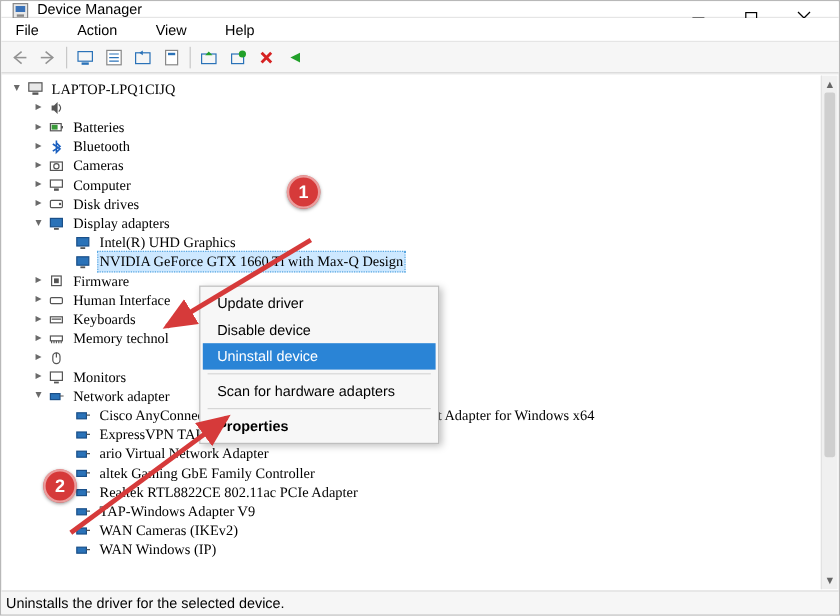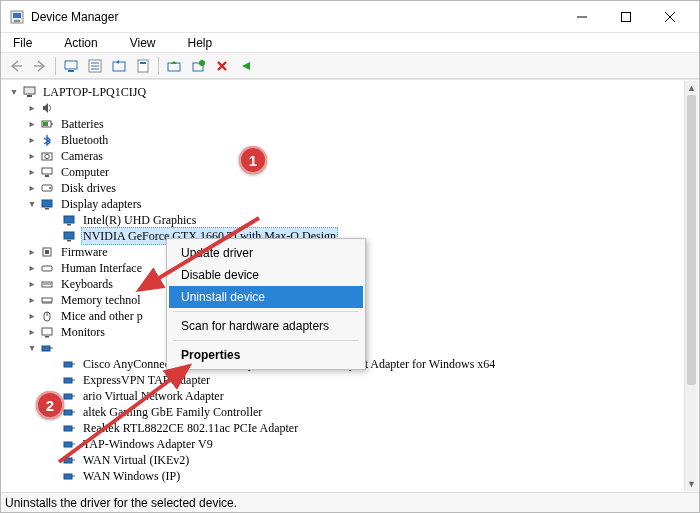--- a/index.html
+++ b/index.html
@@ -11,23 +11,23 @@
     font-size: 12px;
     background: #fff;
     border: 1px solid #b8b8b8;
     display: flex;
     flex-direction: column;
     position: relative;
     overflow: hidden;
   }
   
   .titlebar {
-    height: 32px;
+    height: 14px;
     display: flex;
-    align-items: center;
+    align-items: flex-start;
     padding: 0 7px 0 8px;
     background: #fff;
     border-bottom: 1px solid #e5e5e5;
   }
   .titlebar .title-icon { width: 16px; height: 16px; margin-right: 6px; display:flex;align-items:center;justify-content:center;}
   .titlebar .title-text { flex: 0 0 auto; font-size: 12px; color:#000; }
   .titlebar .spacer { flex: 1 1 auto; }
   .winbtn {
     width: 44px; height: 28px;
     display: flex; align-items: center; justify-content: center;
@@ -376,40 +376,40 @@
         <span class="nlabel">Memory technol</span>
       </div>
     <div class="node ind-1">
         <span class="chev">▸</span>
         <span class="nicon">
           <svg width="12" height="12">
             <rect x="3" y="2" width="6" height="9" rx="3" fill="none" stroke="#555"></rect>
             <line x1="6" y1="2" x2="6" y2="6" stroke="#555"></line>
           </svg>
         </span>
-        <span class="nlabel">Mice and other p</span>
       </div>
     <div class="node ind-1">
         <span class="chev">▸</span>
         <span class="nicon">
           <svg width="12" height="12">
             <rect x="1" y="2" width="10" height="7" fill="none" stroke="#555"></rect>
             <rect x="4" y="10" width="4" height="1.5" fill="#555"></rect>
           </svg>
         </span>
         <span class="nlabel">Monitors</span>
       </div>
     <div class="node ind-1">
         <span class="chev">▾</span>
         <span class="nicon">
           <svg width="12" height="12">
             <rect x="1" y="4" width="8" height="5" fill="#2a72b8" stroke="#1a4f88"></rect>
             <line x1="9" y1="6" x2="12" y2="6" stroke="#555"></line>
           </svg>
         </span>
+        <span class="nlabel">Network adapter</span>
       </div>
     <div class="node ind-2">
         <span class="chev none">▸</span>
         <span class="nicon">
           <svg width="12" height="12">
             <rect x="1" y="4" width="8" height="5" fill="#2a72b8" stroke="#1a4f88"></rect>
             <line x1="9" y1="6" x2="12" y2="6" stroke="#555"></line>
           </svg>
         </span>
         <span class="nlabel">Cisco AnyConnect Secure Mobility Client Virtual Miniport Adapter for Windows x64</span>
@@ -465,21 +465,21 @@
         <span class="nlabel">TAP-Windows Adapter V9</span>
       </div>
     <div class="node ind-2">
         <span class="chev none">▸</span>
         <span class="nicon">
           <svg width="12" height="12">
             <rect x="1" y="4" width="8" height="5" fill="#2a72b8" stroke="#1a4f88"></rect>
             <line x1="9" y1="6" x2="12" y2="6" stroke="#555"></line>
           </svg>
         </span>
-        <span class="nlabel">WAN Virtual (IKEv2)</span>
+        <span class="nlabel">WAN Cameras (IKEv2)</span>
       </div>
     <div class="node ind-2">
         <span class="chev none">▸</span>
         <span class="nicon">
           <svg width="12" height="12">
             <rect x="1" y="4" width="8" height="5" fill="#2a72b8" stroke="#1a4f88"></rect>
             <line x1="9" y1="6" x2="12" y2="6" stroke="#555"></line>
           </svg>
         </span>
         <span class="nlabel">WAN Windows (IP)</span>

